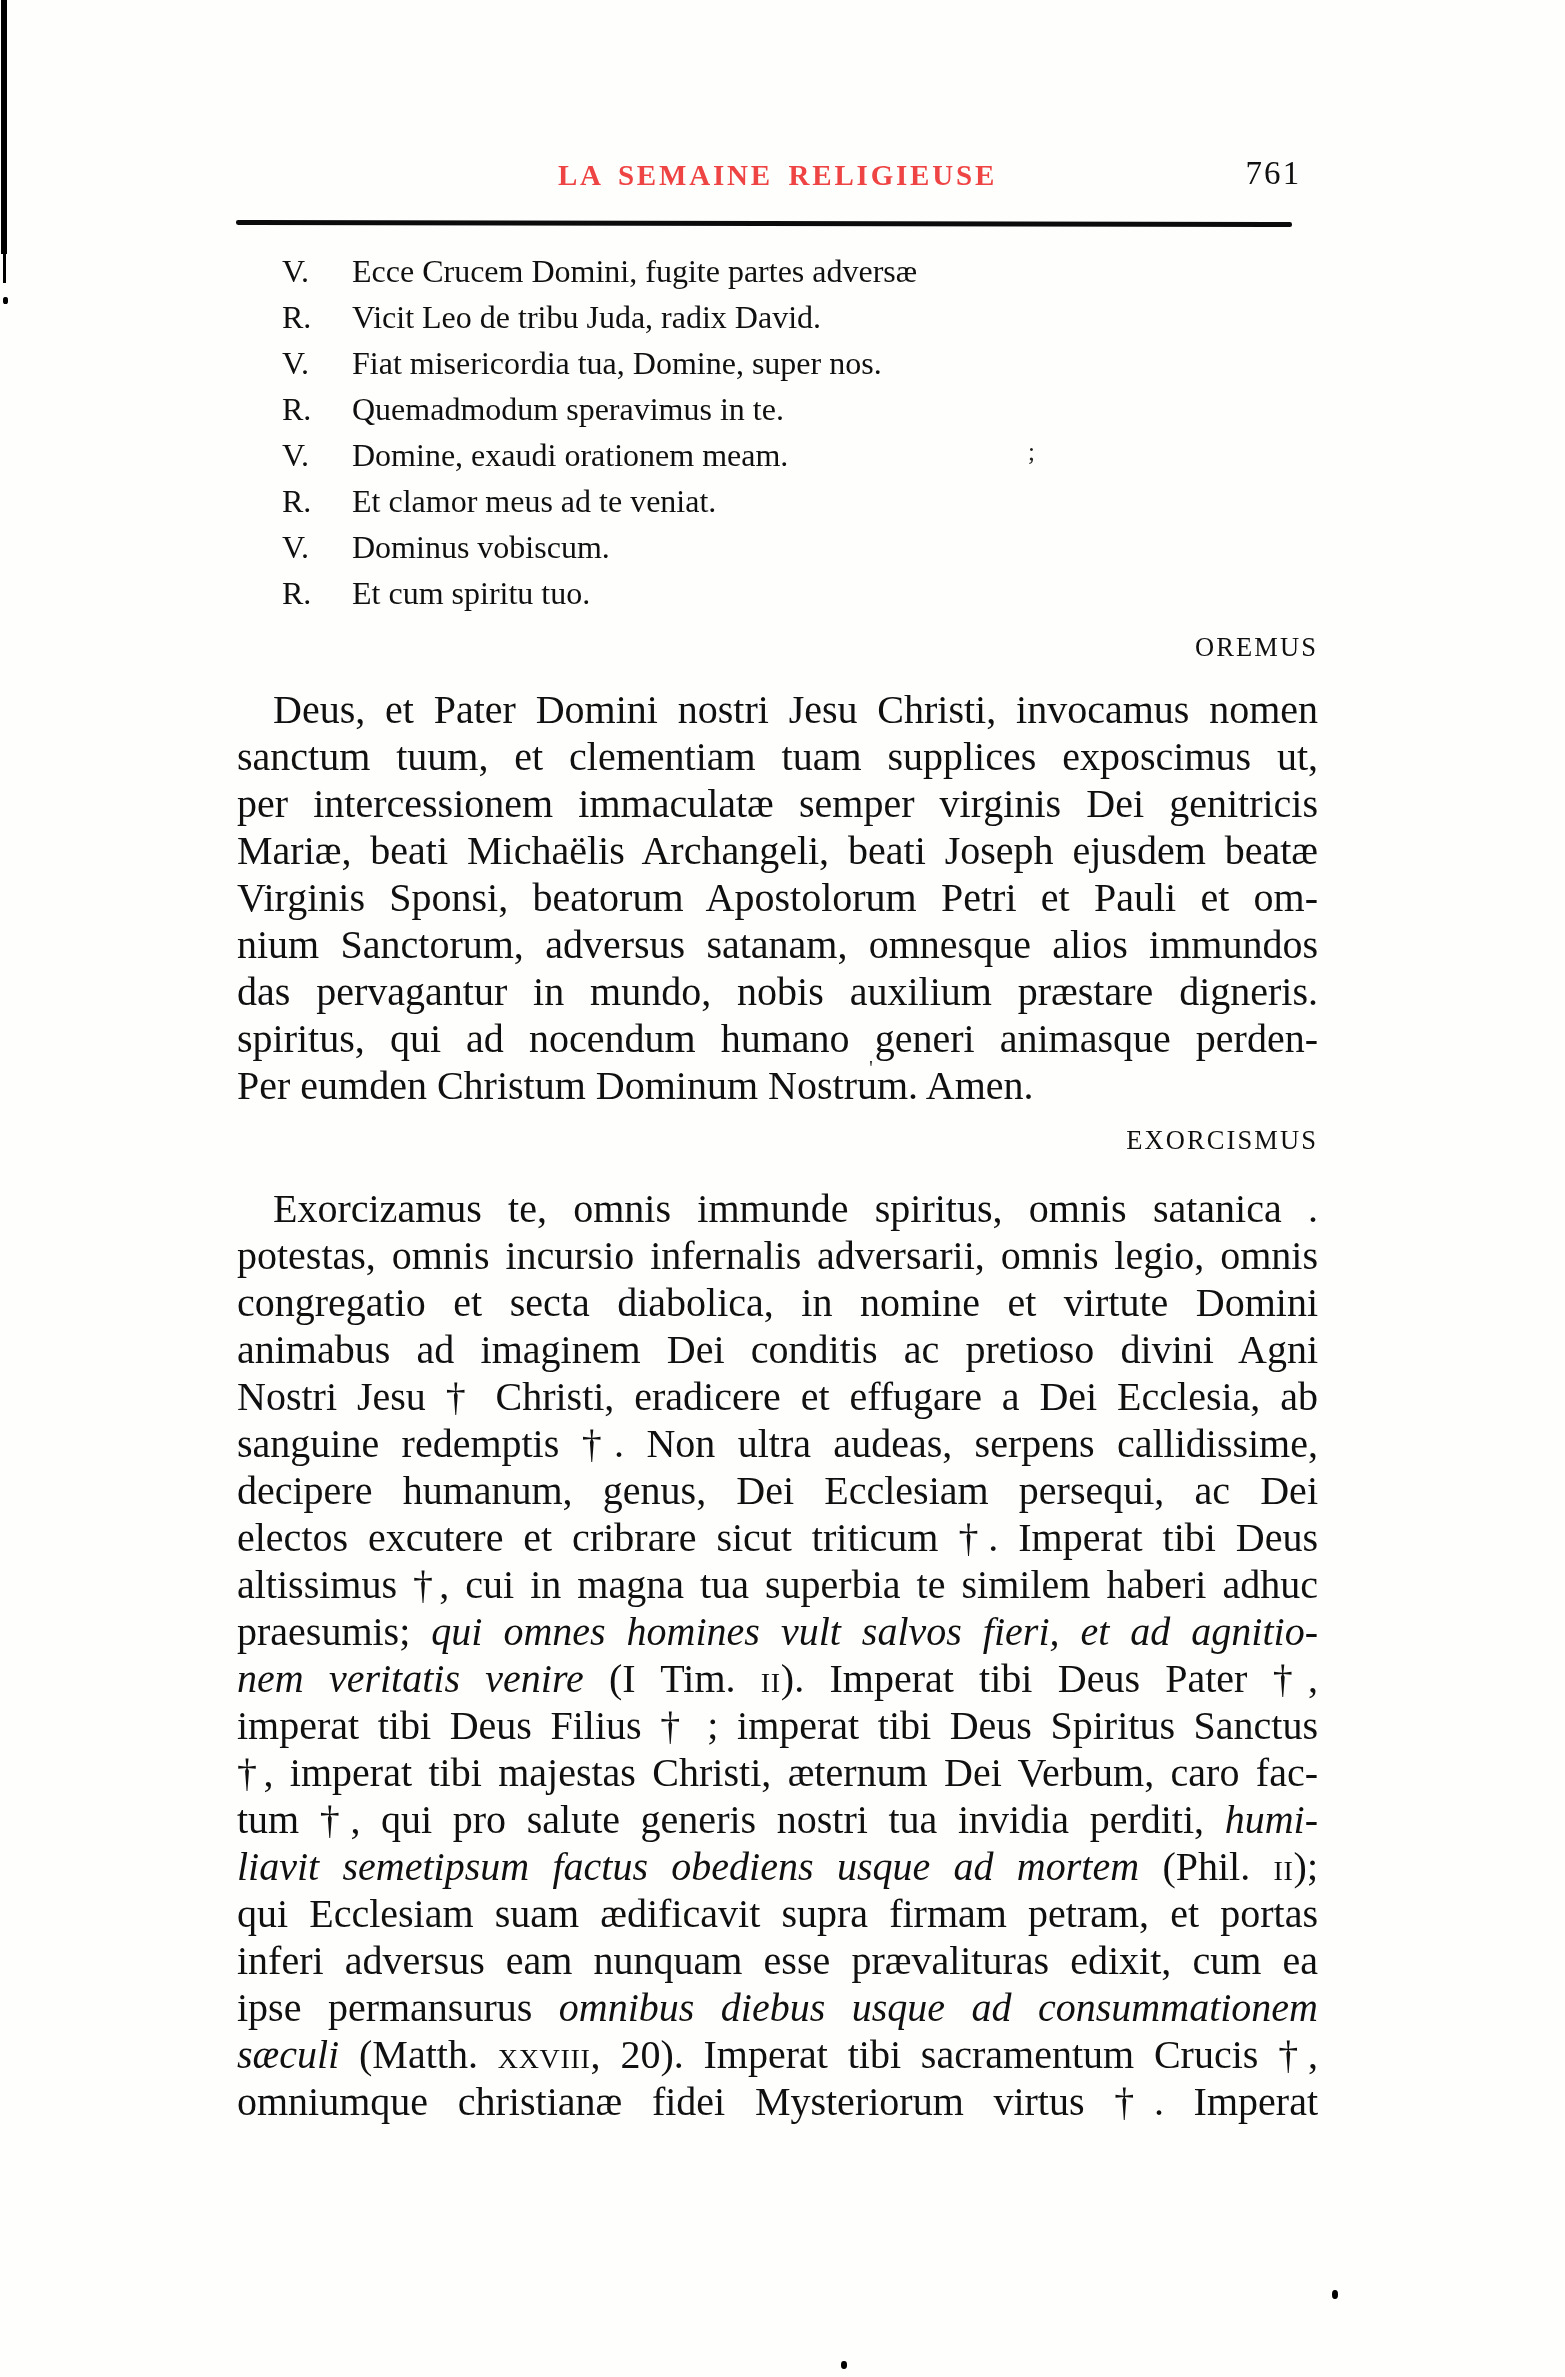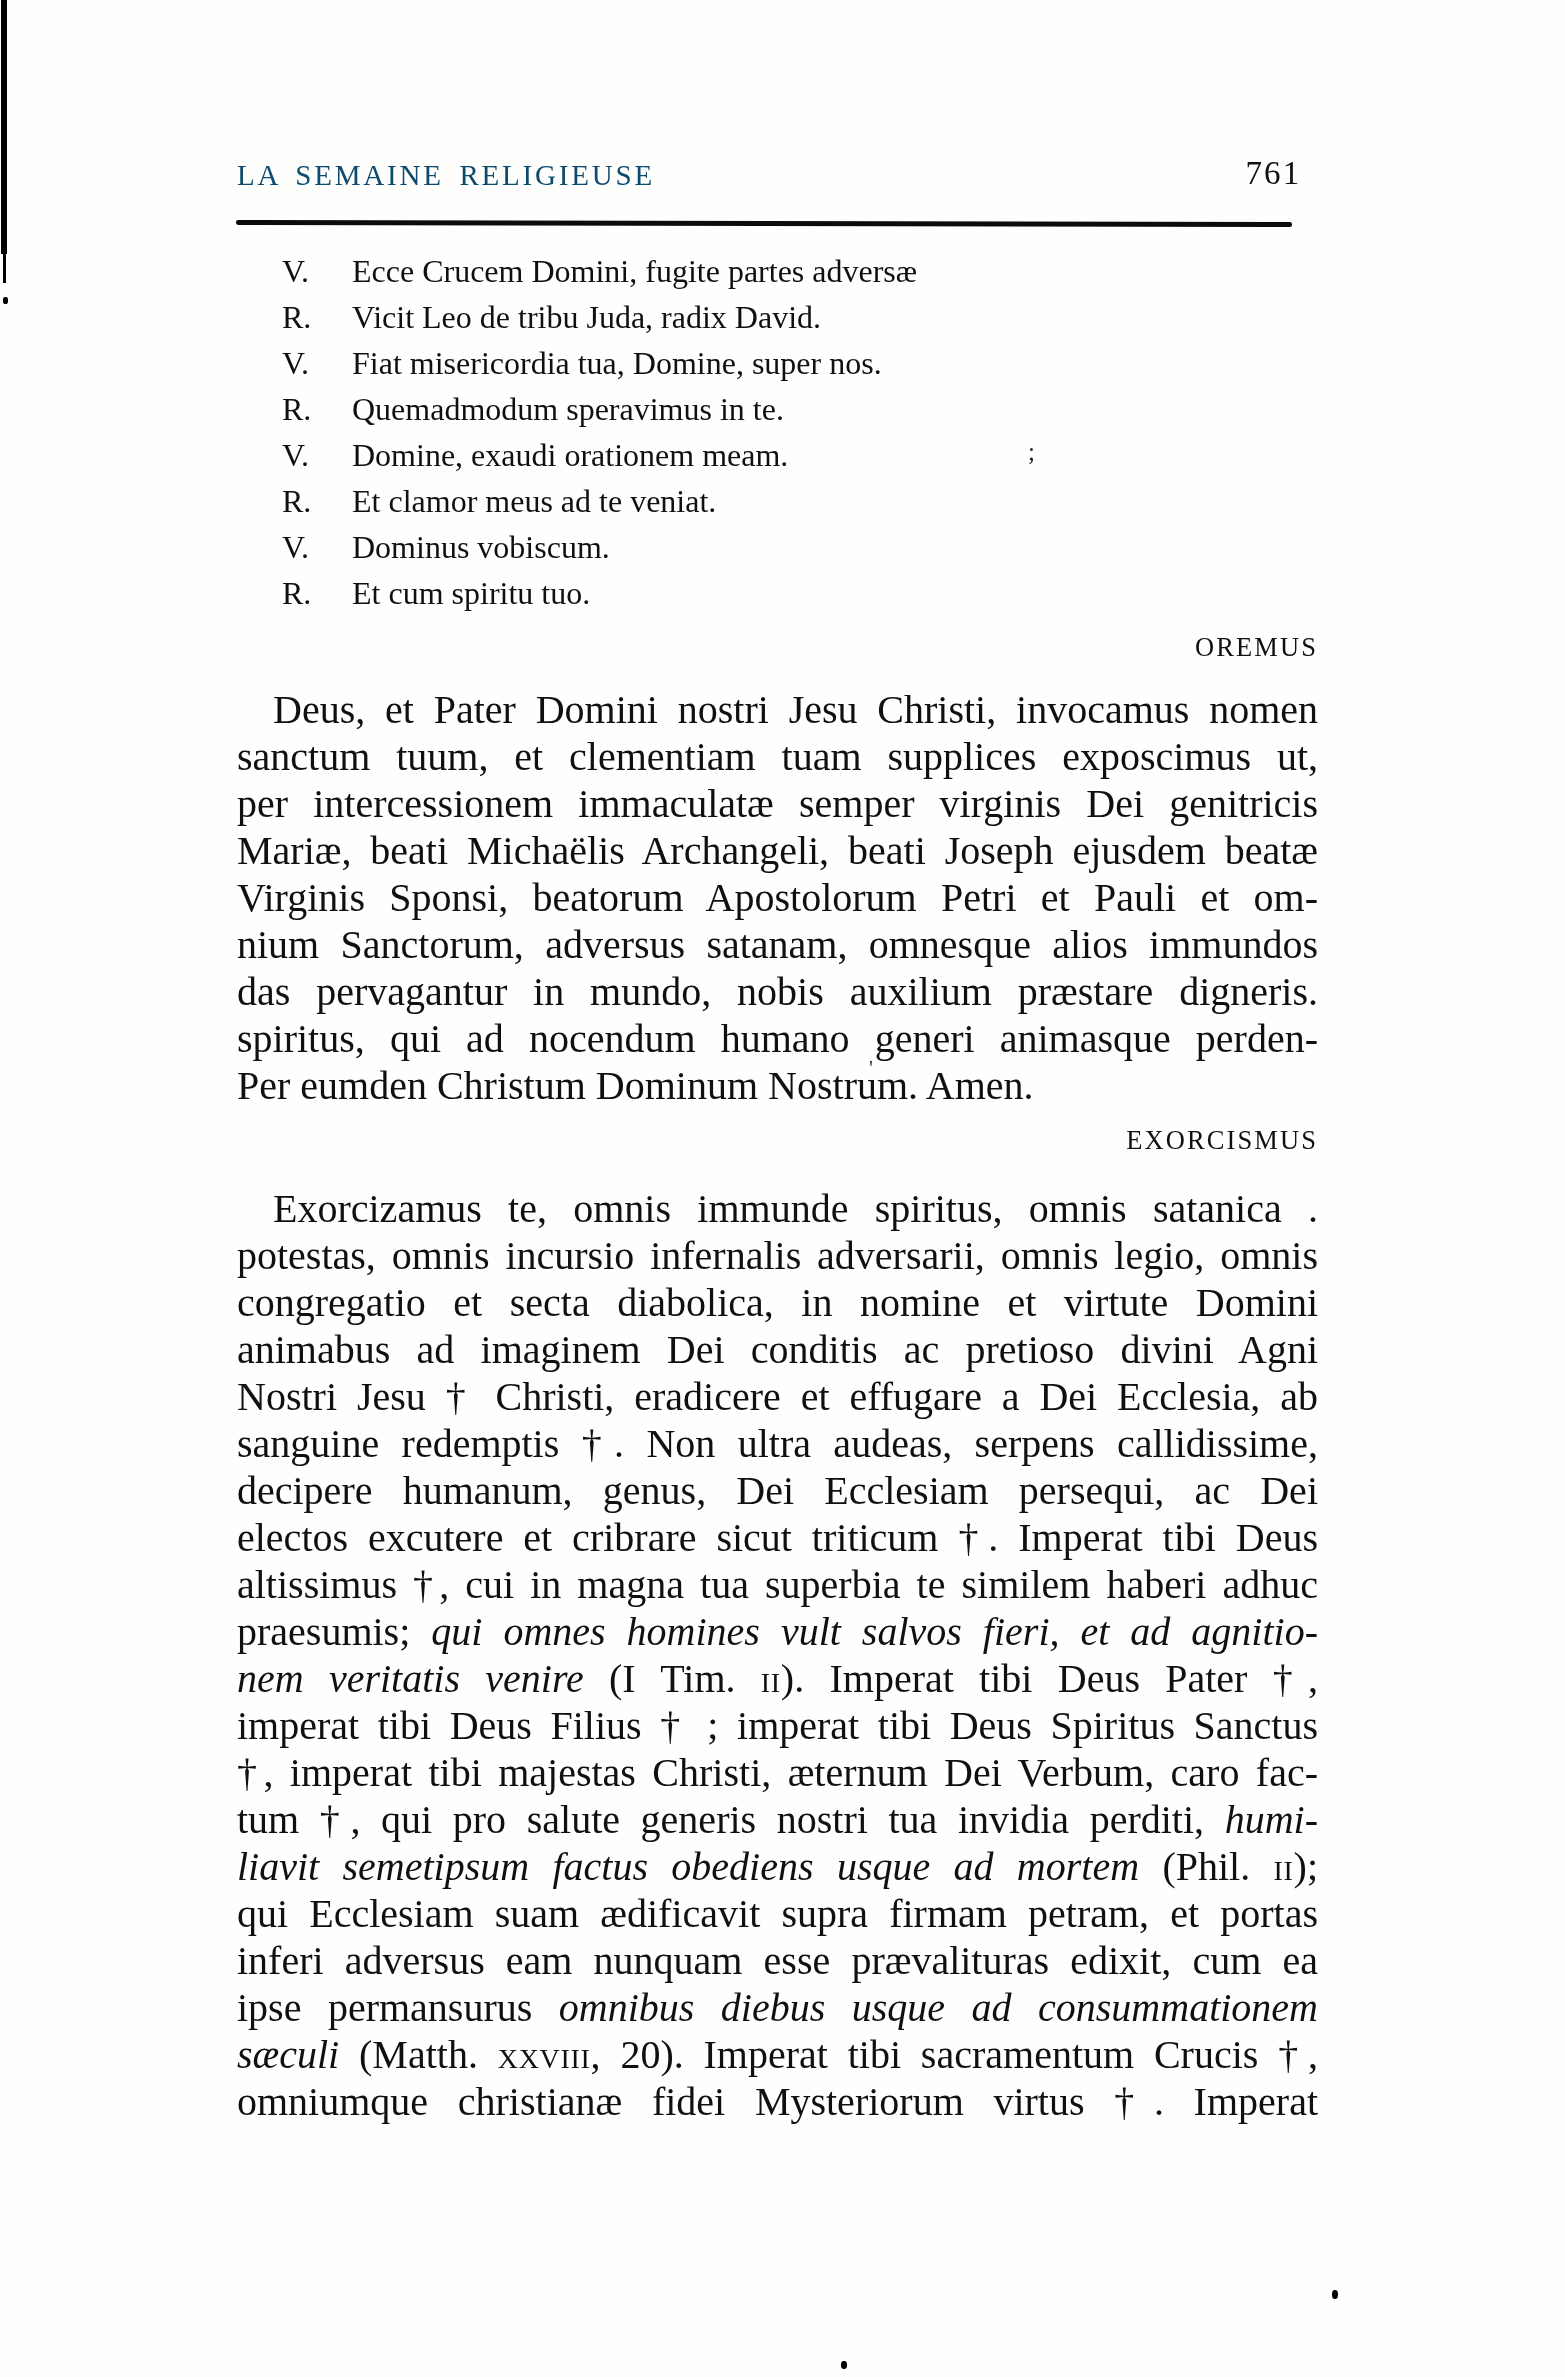--- a/index.html
+++ b/index.html
@@ -3,21 +3,21 @@
 <meta charset="utf-8">
 <style>
   html,body{margin:0;padding:0;background:#e8e8e8;}
   .page{
     position:relative;width:1565px;height:2377px;background:#fefefd;
     font-family:"Liberation Serif","DejaVu Serif",serif;color:#101010;
     overflow:hidden;margin:0 auto;
   }
   
   .header{position:absolute;left:237px;top:159px;width:1081px;height:50px;}
-  .title{display:block;text-align:left;font-size:29px;letter-spacing:2.8px;word-spacing:5.6px;color:#0c4a6e;}
+  .title{display:block;text-align:center;font-size:29px;letter-spacing:2.8px;word-spacing:5.6px;color:#ef4444;font-weight:bold;}
   .pagenum{position:absolute;right:16.7px;top:-4.2px;font-size:33px;letter-spacing:2.1px;}
   .rule{position:absolute;left:236px;top:221px;width:1056px;height:4.9px;background:#0c0c0c;border-radius:2.1px;transform:rotate(0.12deg);}
   
   .versicles{position:absolute;left:237px;top:248px;width:1081px;}
   .vrow{position:relative;height:46px;font-size:32px;line-height:46px;}
   .vlab{position:absolute;left:45px;}
   .vtext{position:absolute;left:115px;white-space:nowrap;}
   
   .heading{position:absolute;left:237px;width:1081px;text-align:right;font-size:26.5px;letter-spacing:2.1px;}
   #h-oremus{top:632px;}

